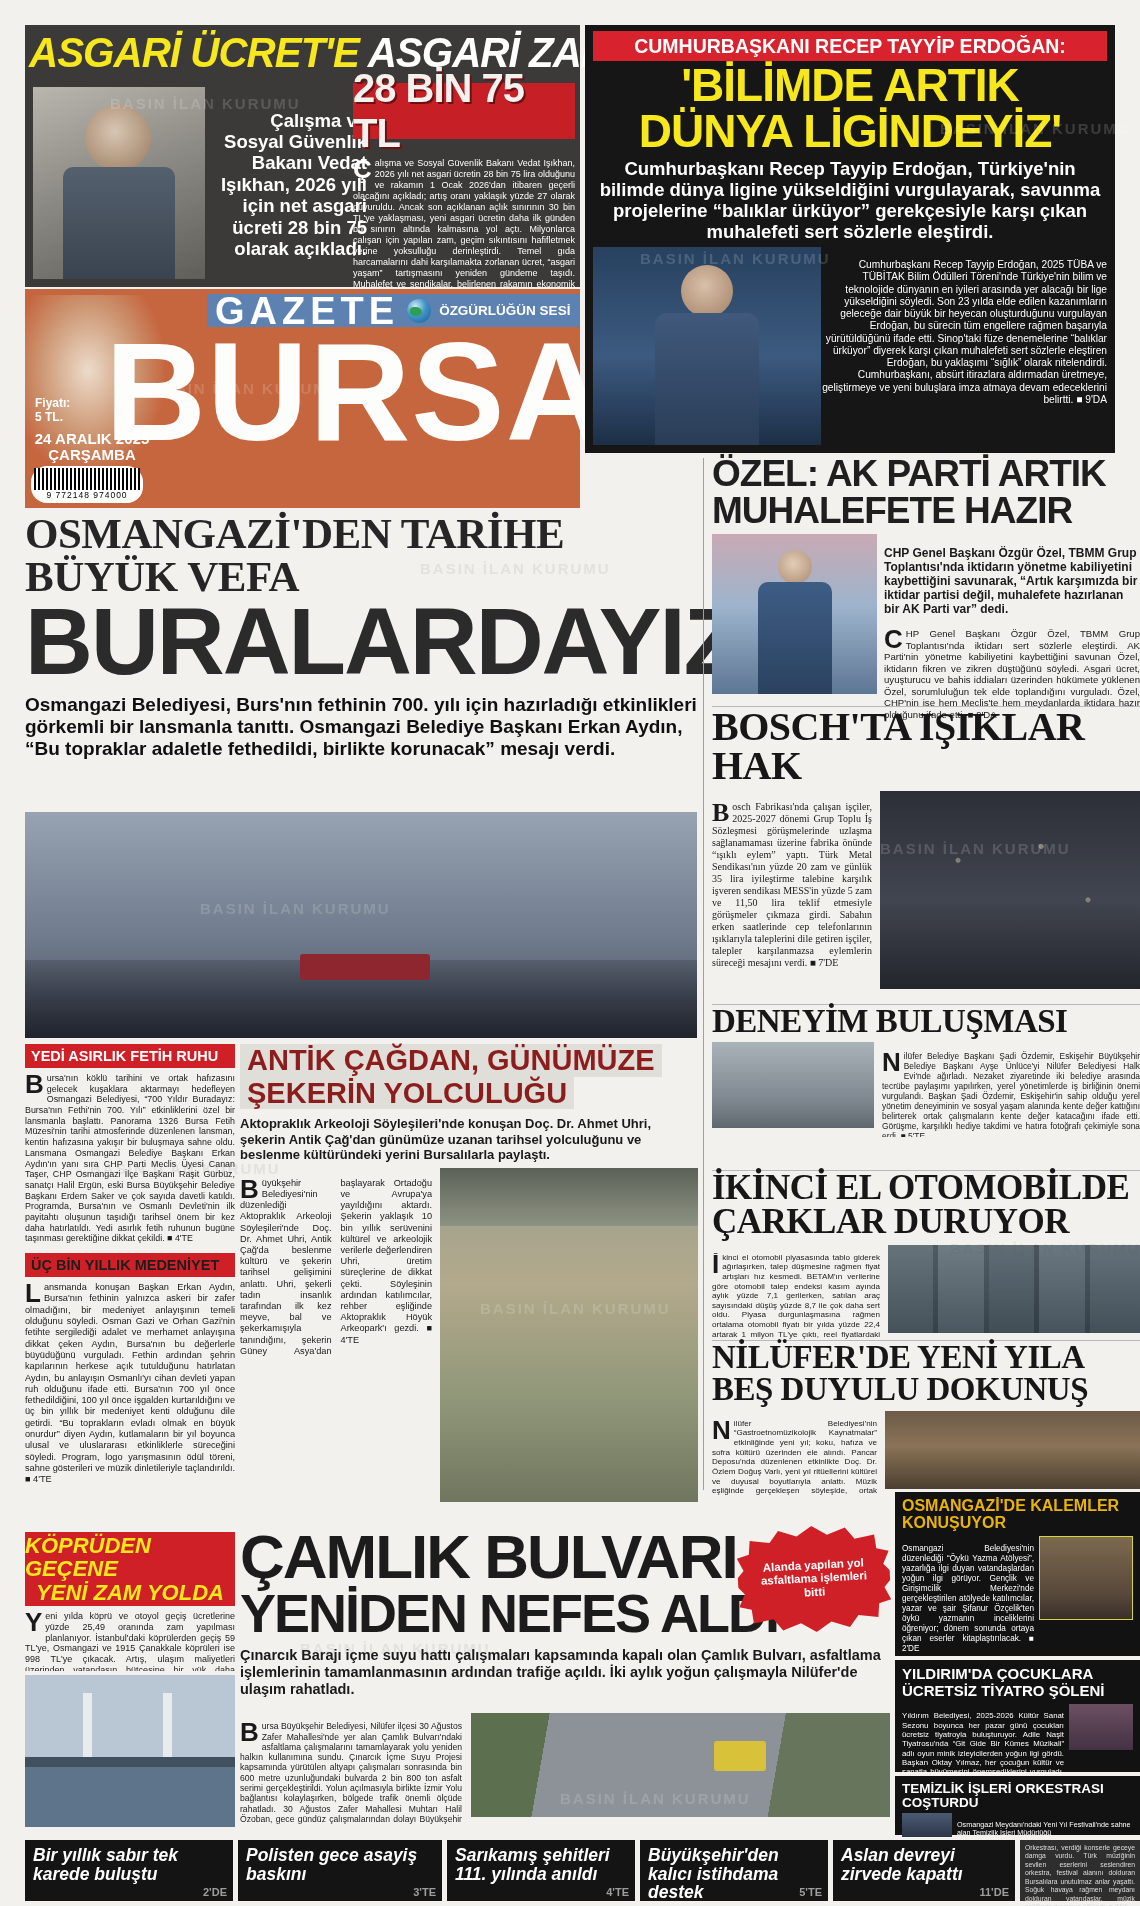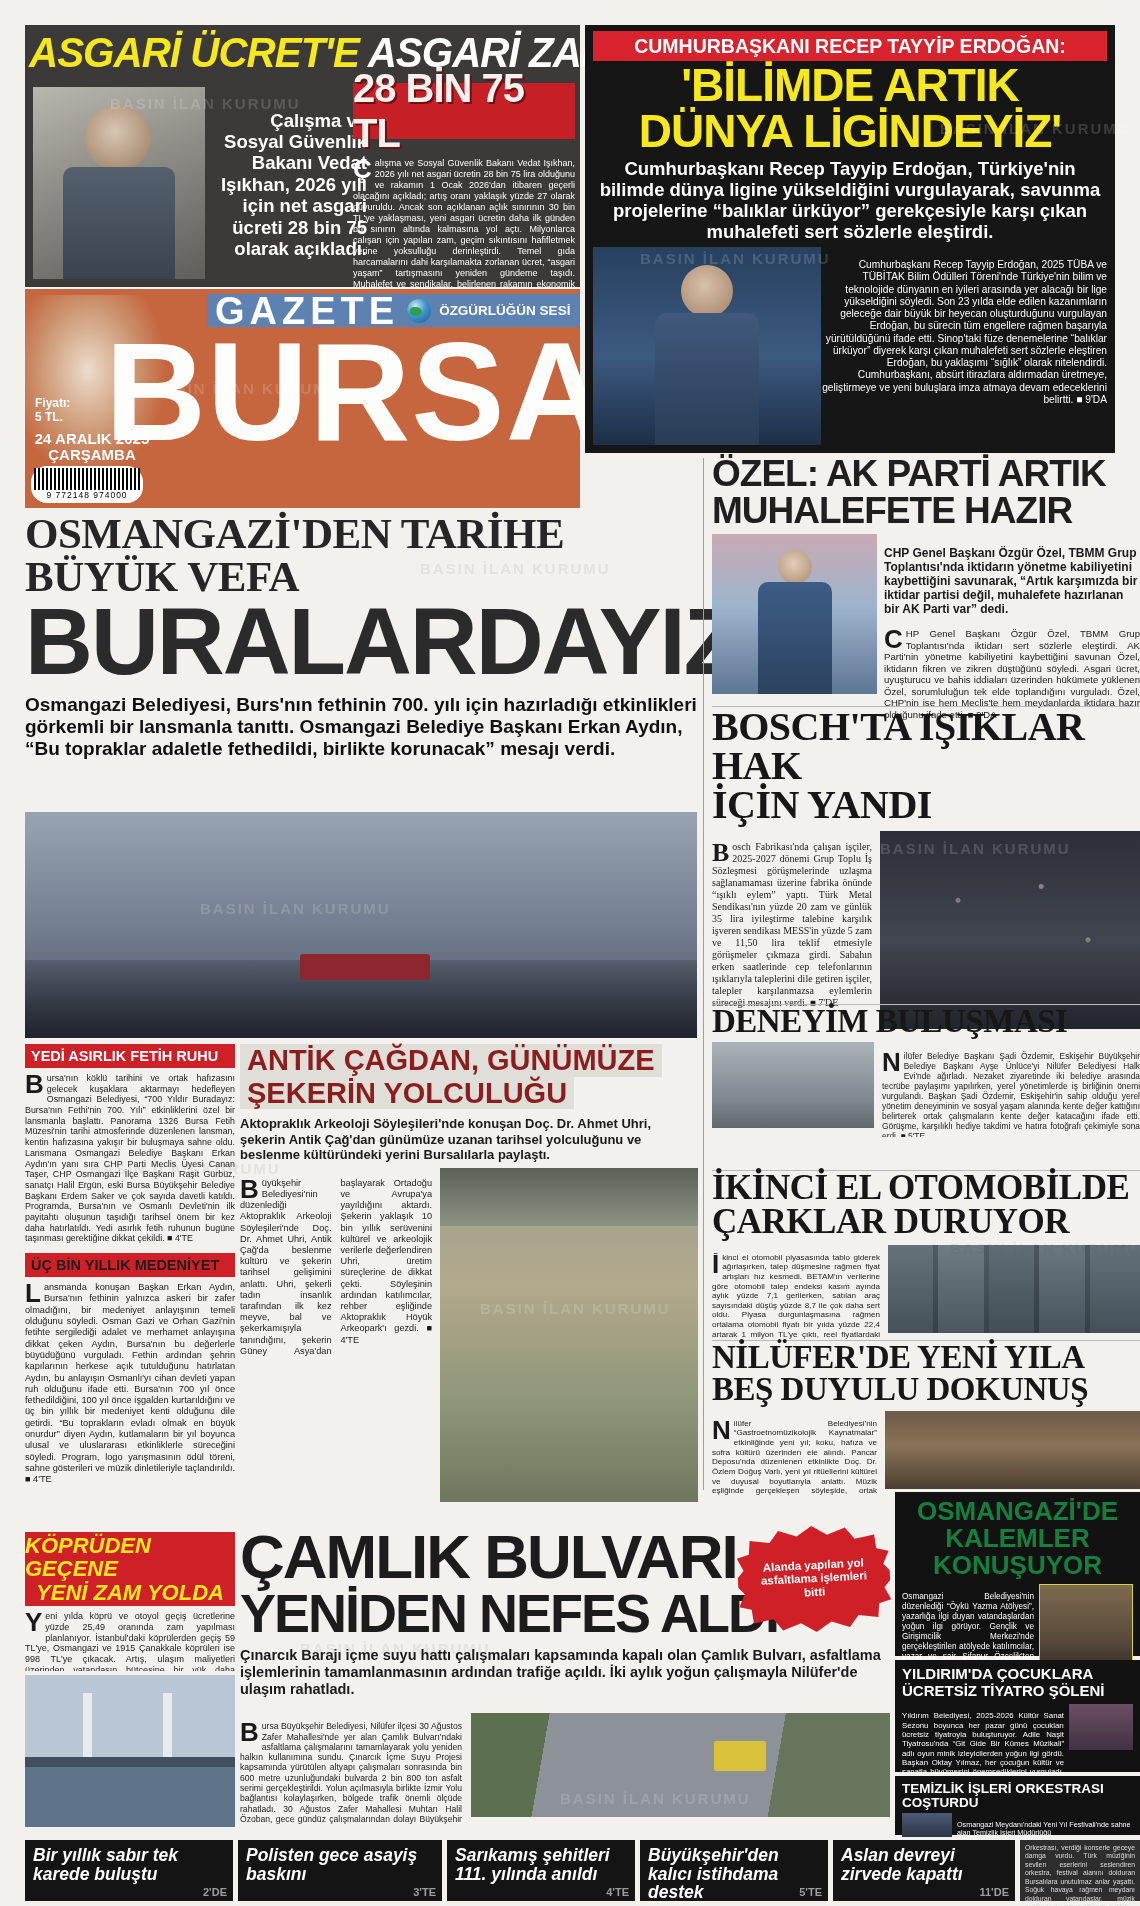--- a/index.html
+++ b/index.html
@@ -146,21 +146,21 @@
       linear-gradient(180deg,#b7bec2,#7c868d);background-blend-mode:multiply;}
   .nilufer{left:712px;top:1340px;width:428px;height:150px;}
   .nilufer .serif-h{font-size:33px;}
   .nil-row{display:flex;gap:8px;margin-top:5px;}
   .nil-body{width:165px;flex:none;height:78px;font-size:8.1px;line-height:1.19;text-align:justify;overflow:hidden;}
   .nil-photo{flex:1;height:78px;background:linear-gradient(180deg,#6d5b48 0%,#8a7357 45%,#4c3f30 100%);}
 
   
   .bbox{background:#121212;color:#fff;box-sizing:border-box;padding:6px 7px;}
   .kal{left:895px;top:1492px;width:245px;height:164px;}
-  .kal-h{color:#15803d;font-weight:900;font-size:26px;line-height:1.04;text-align:center;}
+  .kal-h{color:#eab308;font-weight:900;font-size:16px;line-height:1.04;}
   .kal-row{display:flex;gap:5px;margin-top:5px;}
   .kal-body{flex:1;font-size:8.2px;line-height:1.22;text-align:justify;overflow:hidden;}
   .kal-photo{width:92px;height:82px;flex:none;border:1px solid #d9d43b;
       background:linear-gradient(180deg,#7c6a4e,#57483a 70%,#39302a);}
   .yil{left:895px;top:1660px;width:245px;height:112px;}
   .yil-h{font-weight:900;font-size:15px;line-height:1.12;}
   .yil-row{display:flex;gap:5px;margin-top:4px;}
   .yil-body{flex:1;font-size:7.8px;line-height:1.2;text-align:justify;overflow:hidden;}
   .yil-photo{width:64px;height:46px;flex:none;background:linear-gradient(180deg,#6b4f63,#433243);}
   .tem{left:895px;top:1776px;width:245px;height:59px;}
@@ -311,21 +311,20 @@
       <div class="ozel-photo"></div>
       <div style="flex:1">
         <p class="ozel-deck">CHP Genel Başkanı Özgür Özel, TBMM Grup Toplantısı'nda iktidarın yönetme kabiliyetini kaybettiğini savunarak, “Artık karşımızda bir iktidar partisi değil, muhalefete hazırlanan bir AK Parti var” dedi.</p>
         <p class="ozel-body dropcap">CHP Genel Başkanı Özgür Özel, TBMM Grup Toplantısı'nda iktidarı sert sözlerle eleştirdi. AK Parti'nin yönetme kabiliyetini kaybettiğini savunan Özel, iktidarın fikren ve zikren düştüğünü söyledi. Asgari ücret, uyuşturucu ve bahis iddiaları üzerinden hükümete yüklenen Özel, sorumluluğun tek elde toplandığını vurguladı. Özel, CHP'nin ise hem Meclis'te hem meydanlarda iktidara hazır olduğunu ifade etti. ■ 9'DA</p>
       </div>
     </div>
   </section>
 
   <section class="abs bosch serifstory">
     <div class="serif-h">BOSCH'TA IŞIKLAR HAK</div>
-    <div class="serif-h">İÇİN YANDI</div>
     <div class="bosch-row">
       <p class="bosch-body dropcap">Bosch Fabrikası'nda çalışan işçiler, 2025-2027 dönemi Grup Toplu İş Sözleşmesi görüşmelerinde uzlaşma sağlanamaması üzerine fabrika önünde “ışıklı eylem” yaptı. Türk Metal Sendikası'nın yüzde 20 zam ve günlük 35 lira iyileştirme talebine karşılık işveren sendikası MESS'in yüzde 5 zam ve 11,50 lira teklif etmesiyle görüşmeler çıkmaza girdi. Sabahın erken saatlerinde cep telefonlarının ışıklarıyla taleplerini dile getiren işçiler, talepler karşılanmazsa eylemlerin süreceği mesajını verdi. ■ 7'DE</p>
       <div class="bosch-photo"></div>
     </div>
   </section>
 
   <section class="abs yerel serifstory">
     <div class="serif-h">DENEYİM BULUŞMASI</div>
     <div class="yerel-row">
       <div class="yerel-photo"></div>

